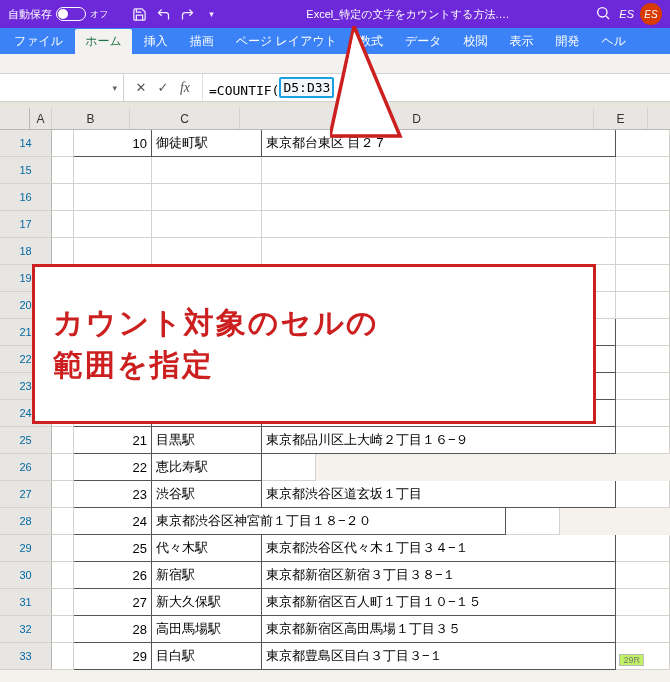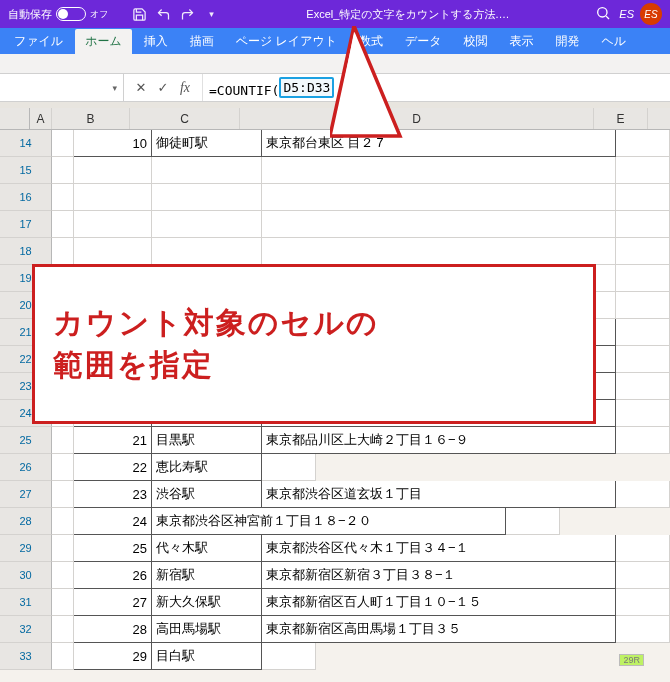--- a/index.html
+++ b/index.html
@@ -302,20 +302,21 @@
         <div class="cell col-B colB bordered">28</div>
         <div class="cell col-C bordered">高田馬場駅</div>
         <div class="cell col-D bordered dashed-right " style="position:relative">東京都新宿区高田馬場１丁目３５</div>
         <div class="cell col-E"></div>
       </div>
       <div class="row">
         <div class="row-head">33</div>
         <div class="cell col-A"></div>
         <div class="cell col-B colB bordered">29</div>
         <div class="cell col-C bordered">目白駅</div>
+        <div class="cell col-D bordered dashed-right dashed-bottom" style="position:relative">東京都豊島区目白３丁目３−１</div>
         <div class="cell col-E"></div>
       </div>
     </div>
 
   <div class="callout-pointer" style="left:330px; top:-82px;">
     <svg width="80" height="120">
         <polygon points="24,0 70,110 0,110" fill="#fff" stroke="#cc1f1f" stroke-width="3.5"></polygon>
         <polygon points="24,6 64,108 4,108" fill="#fff"></polygon>
       </svg>
   </div>

